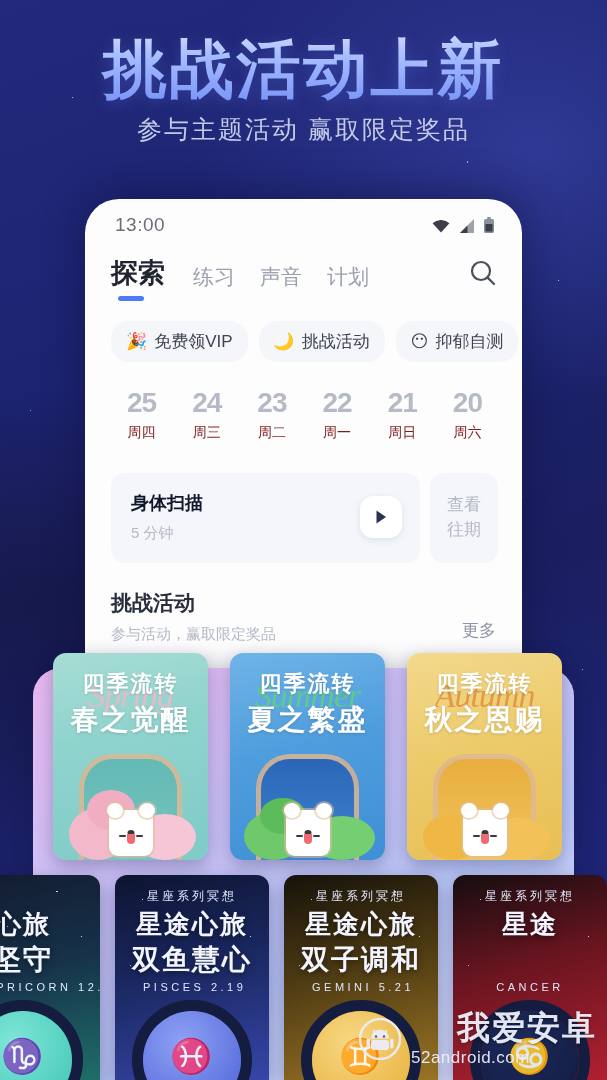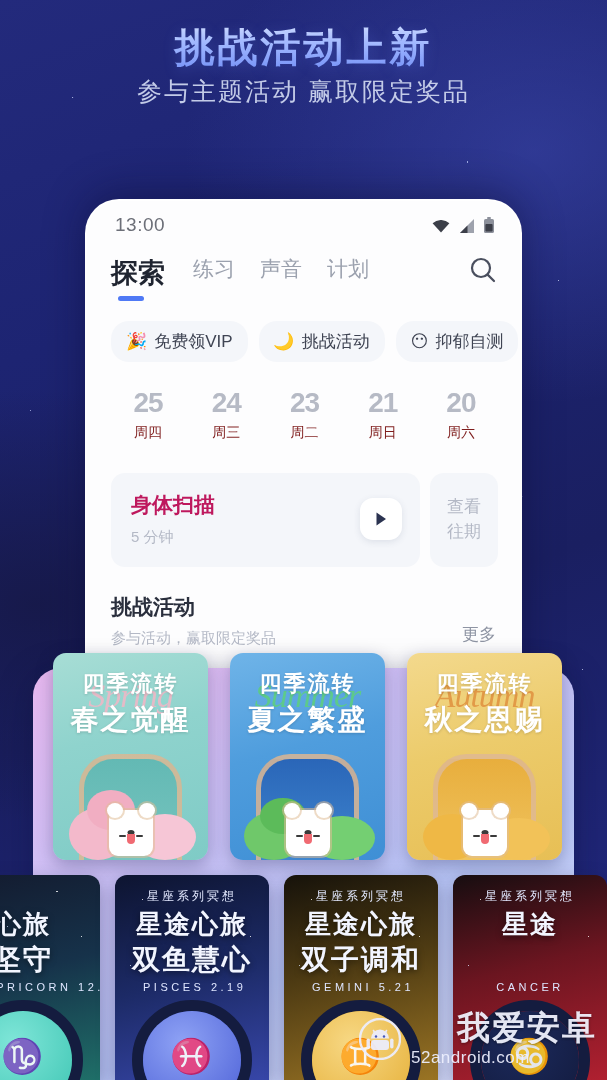--- a/index.html
+++ b/index.html
@@ -31,22 +31,22 @@
       radial-gradient(1.3px 1.3px at 9%  66%, #c9d2ff 50%, transparent 52%),
       radial-gradient(1.1px 1.1px at 3%  86%, #aeb9ee 50%, transparent 52%),
       radial-gradient(1.5px 1.5px at 20% 78%, #dde4ff 50%, transparent 52%),
       radial-gradient(1.2px 1.2px at 73% 86%, #c2ccff 50%, transparent 52%),
       radial-gradient(1.3px 1.3px at 57% 70%, #b6c1f2 50%, transparent 52%);
     opacity:.75;
   }
   
   .promo { position:absolute; top:0; left:0; right:0; text-align:center; z-index:5; }
   .promo-title{
-    margin-top:20px;
-    font-size:40px; font-weight:bold; letter-spacing:3px;
+    margin-top:26px;
+    font-size:64px; font-weight:bold; letter-spacing:3px;
     background:linear-gradient(180deg,#d7e2ff 0%,#a9bfff 42%,#6f8cf5 100%);
     -webkit-background-clip:text; background-clip:text; color:transparent;
     text-shadow:0 3px 14px rgba(110,140,255,.25);
   }
   .promo-sub{
     font-size:25px; color:#c3cbe8; letter-spacing:2px; font-weight:300;
   }
   
   .phone{
     position:absolute; left:85px; top:199px; width:437px; height:794px;
@@ -60,21 +60,21 @@
   .statusbar{
     height:48px; display:flex; align-items:center; justify-content:space-between;
     padding:0 26px 0 28px;
   }
   .clock{ font-size:19px; color:#6c6f78; letter-spacing:.5px; }
   .sb-icons{ display:flex; align-items:flex-end; gap:9px; }
   .ic-wifi{ width:18px; height:13px; }
   .ic-sig{ width:16px; height:14px; }
   .ic-bat{ width:10px; height:16px; }
   
-  .tabs{ display:flex; align-items:flex-start; padding:6px 22px 0 24px; }
+  .tabs{ display:flex; align-items:flex-end; padding:6px 22px 0 24px;font-family:Liberation Mono, monospace; }
   .tab{ font-size:21px; color:#9ba1ae; margin-right:25px; position:relative; padding-bottom:10px;}
   .tab.active{ font-size:27px; font-weight:bold; color:#1f2430; margin-right:28px; }
   .tab.active .tab-underline{
     position:absolute; left:7px; bottom:0; width:26px; height:5px;
     border-radius:3px; background:#4f79f5;
   }
   .search-btn{ margin-left:auto; padding-bottom:8px; }
   
   .chips{ display:flex; gap:11px; padding:20px 0 0 24px; }
   .chip{
@@ -94,21 +94,21 @@
     position:absolute; left:50%; transform:translateX(-50%); bottom:0;
     width:20px; height:5px; border-radius:3px; background:#4f79f5;
   }
   
   .scan-row{ display:flex; gap:10px; padding:18px 22px 0 24px; }
   .scan-card{
     flex:1; background:#f4f6fa; border-radius:14px; padding:18px 18px 20px 20px;
     display:flex; align-items:center; min-height:84px;
   }
   .scan-txt{ flex:1; }
-  .scan-title{ font-size:21px; font-weight:bold; color:#be185d; }
+  .scan-title{ font-size:18px; font-weight:bold; color:#0f172a; }
   .scan-meta{ font-size:15px; color:#b4b9c6; margin-top:9px; }
   .play-btn{
     width:42px; height:42px; border-radius:13px; background:#fff;
     display:flex; align-items:center; justify-content:center;
     box-shadow:0 2px 7px rgba(60,70,110,.12);
   }
   .side-btn{
     width:68px; background:#f4f6fa; border-radius:14px;
     display:flex; flex-direction:column; align-items:center; justify-content:center;
     font-size:17px; color:#b4b9c6; line-height:1.45;
@@ -328,20 +328,24 @@
     </div>
     <div class="date">
       <div class="d-num">24</div>
       <div class="d-lab">周三</div>
     </div>
     <div class="date">
       <div class="d-num">23</div>
       <div class="d-lab">周二</div>
     </div>
     <div class="date">
+      <div class="d-num">22</div>
+      <div class="d-lab">周一</div>
+    </div>
+    <div class="date">
       <div class="d-num">21</div>
       <div class="d-lab">周日</div>
     </div>
     <div class="date">
       <div class="d-num">20</div>
       <div class="d-lab">周六</div>
     </div>
   </div>
 
   <div class="scan-row">

